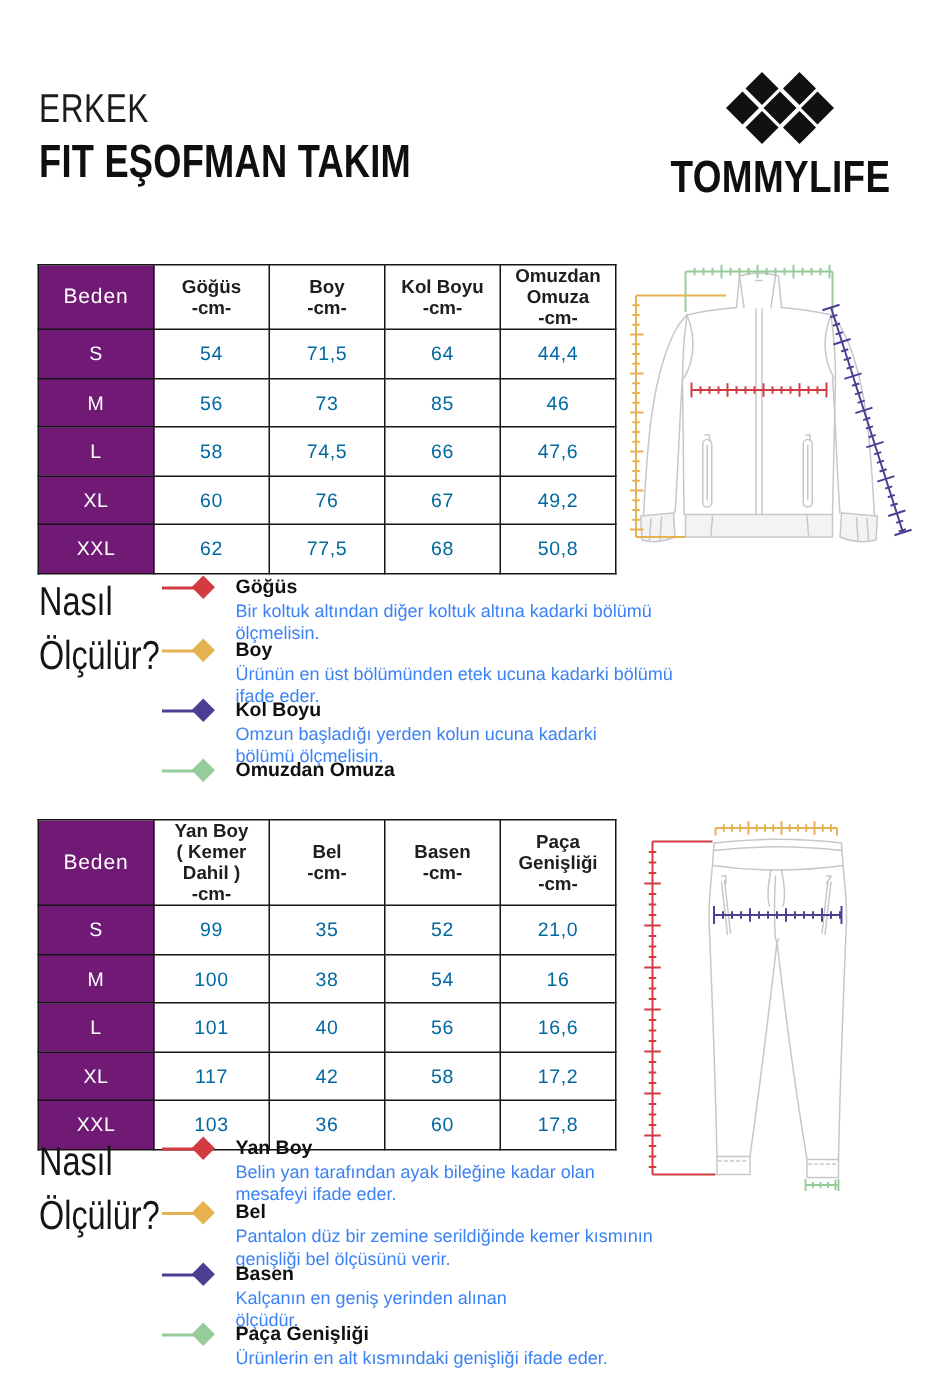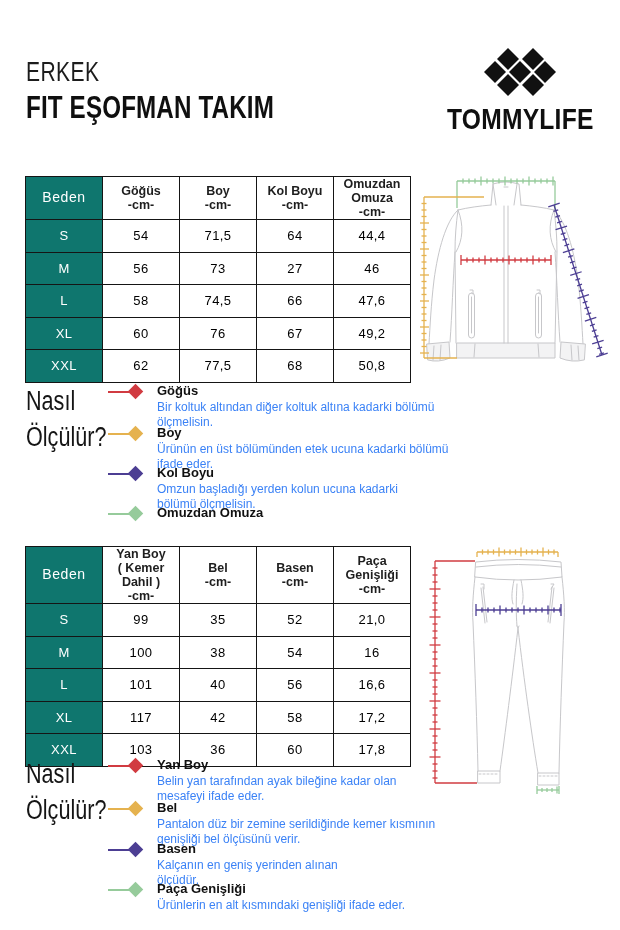--- a/index.html
+++ b/index.html
@@ -14,22 +14,22 @@
   .logo{position:absolute;left:480px;top:44px;}
   .brand{position:absolute;left:447px;top:102px;font-size:30px;font-weight:700;
          letter-spacing:.3px;transform:scaleX(.82);transform-origin:left top;color:#0f0f0f;}
 
   
   .size-table{position:absolute;left:25px;width:386px;border-collapse:collapse;table-layout:fixed;}
   .size-table th,.size-table td{border:1px solid #151515;text-align:center;vertical-align:middle;padding:0;}
   .size-table tr{height:32.5px;}
   .size-table tr.head-row{height:39px;}
   .size-table .head-row th{font-size:12.5px;font-weight:600;color:#1e1e1e;line-height:1.12;white-space:pre-line;}
-  .size-table td{font-size:13px;font-weight:500;color:#000000;letter-spacing:.4px;}
-  .size-col{background:#0f766e;color:#fff !important;font-size:14px;font-weight:500;letter-spacing:.6px;}
+  .size-table td{font-size:13px;font-weight:500;color:#0369a1;letter-spacing:.4px;}
+  .size-col{background:#701a75;color:#fff !important;font-size:14px;font-weight:500;letter-spacing:.6px;}
   .size-table .head-row .size-col{font-size:14px;font-weight:500;}
 
   
   .measure-heading{position:absolute;left:26px;font-size:27px;font-weight:500;line-height:1.32;
                    white-space:pre-line;transform:scaleX(.8);transform-origin:left top;color:#151515;}
   .legend-item{position:absolute;left:108px;display:flex;align-items:flex-start;}
   .legend-marker{display:flex;align-items:center;width:40px;flex:none;margin-top:3px;}
   .legend-line{display:block;width:24px;height:2px;flex:none;}
   .legend-diamond{display:block;width:11px;height:11px;flex:none;margin-left:-2px;transform:rotate(45deg);}
   .legend-text{margin-left:9px;width:345px;}
@@ -88,21 +88,21 @@
       <td class="size-col">S</td>
       <td>54</td>
       <td>71,5</td>
       <td>64</td>
       <td>44,4</td>
     </tr>
     <tr>
       <td class="size-col">M</td>
       <td>56</td>
       <td>73</td>
-      <td>27</td>
+      <td>85</td>
       <td>46</td>
     </tr>
     <tr>
       <td class="size-col">L</td>
       <td>58</td>
       <td>74,5</td>
       <td>66</td>
       <td>47,6</td>
     </tr>
     <tr>

